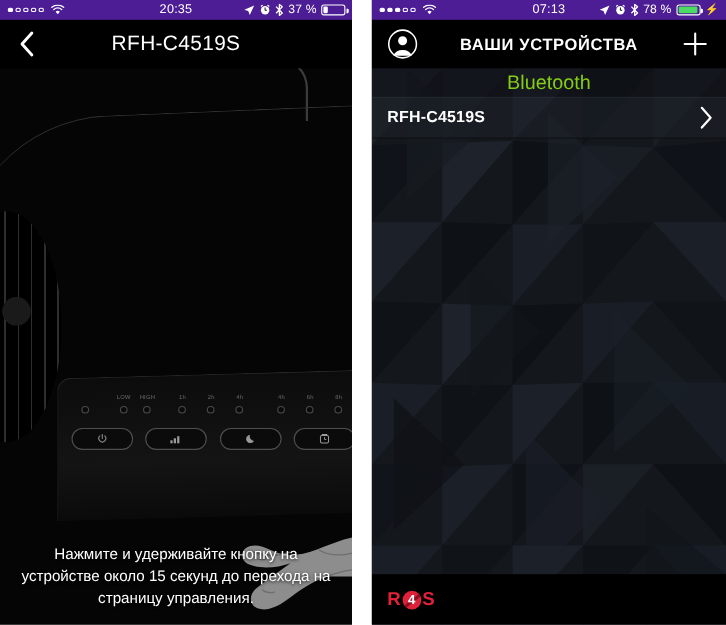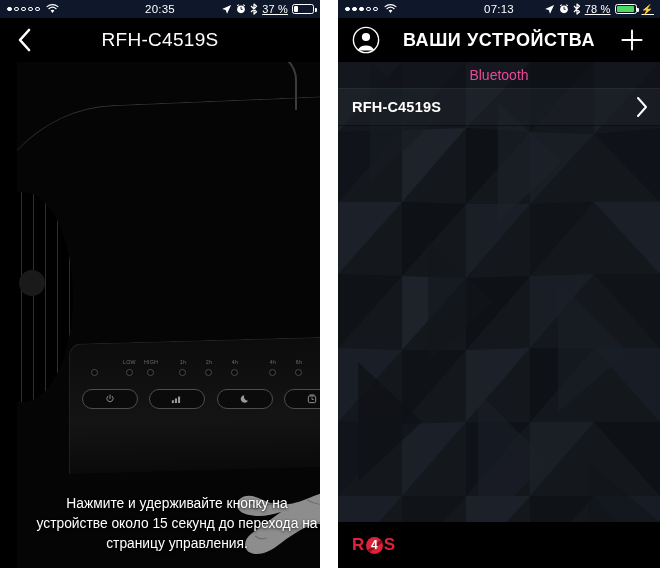--- a/index.html
+++ b/index.html
@@ -28,27 +28,26 @@
   }
   .phone-left  { width: 320px; }
   .gap         { width: 18px; height: 568px; background: #ffffff; }
   .phone-right { width: 322px; }
 
   
   .statusbar {
     position: relative;
     height: 18px;
     width: 100%;
-    background: #0f172a;
+    background: #4c1d95;
     color: #fff;
     font-size: 10.5px;
     display: flex;
     align-items: center;
     z-index: 40;
-    text-decoration: underline;
   }
   .sb-left {
     display: flex;
     align-items: center;
     gap: 3px;
     padding-left: 7px;
   }
   .dots { display: flex; gap: 2.5px; align-items: center; }
   .dot {
     width: 4.5px; height: 4.5px; border-radius: 50%;
@@ -107,40 +106,40 @@
     position: absolute;
     left: 0; right: 0;
     text-align: center;
     color: #fff;
     font-size: 19px;
     font-weight: 400;
     letter-spacing: 0.3px;
     pointer-events: none;
   }
   .nav-title-ru {
-    font-size: 18px;
+    font-size: 15px;
     font-weight: 600;
     letter-spacing: 0.6px;
   }
   .nav-btn {
     position: relative;
     z-index: 31;
     display: flex;
     align-items: center;
     justify-content: center;
     cursor: pointer;
   }
   .nav-back  { width: 44px; height: 44px; margin-left: 2px; }
   .nav-avatar{ width: 44px; height: 44px; margin-left: 6px; }
   .nav-plus  { width: 44px; height: 44px; margin-left: auto; margin-right: 6px; }
 
   
   .left-body {
     position: absolute;
-    top: 62px; left: 17px;
+    top: 62px; left: 0;
     width: 320px; height: 506px;
     background: #050505;
     overflow: hidden;
   }
 
   .hood {
     position: absolute;
     top: -10px; left: -40px;
     width: 320px; height: 58px;
     border: 2px solid #3c3c3c;
@@ -275,22 +274,22 @@
     inset: 0;
     width: 100%; height: 100%;
   }
 
   .section-header {
     position: relative;
     height: 26px;
     display: flex;
     align-items: center;
     justify-content: center;
-    color: #ec4899;
-    font-size: 14px;
+    color: #84cc16;
+    font-size: 18px;
     background: rgba(14,17,21,0.55);
     z-index: 5;
   }
   .device-row {
     position: relative;
     height: 38px;
     display: flex;
     align-items: center;
     padding: 0 12px 0 14px;
     background: rgba(30,35,42,0.55);

